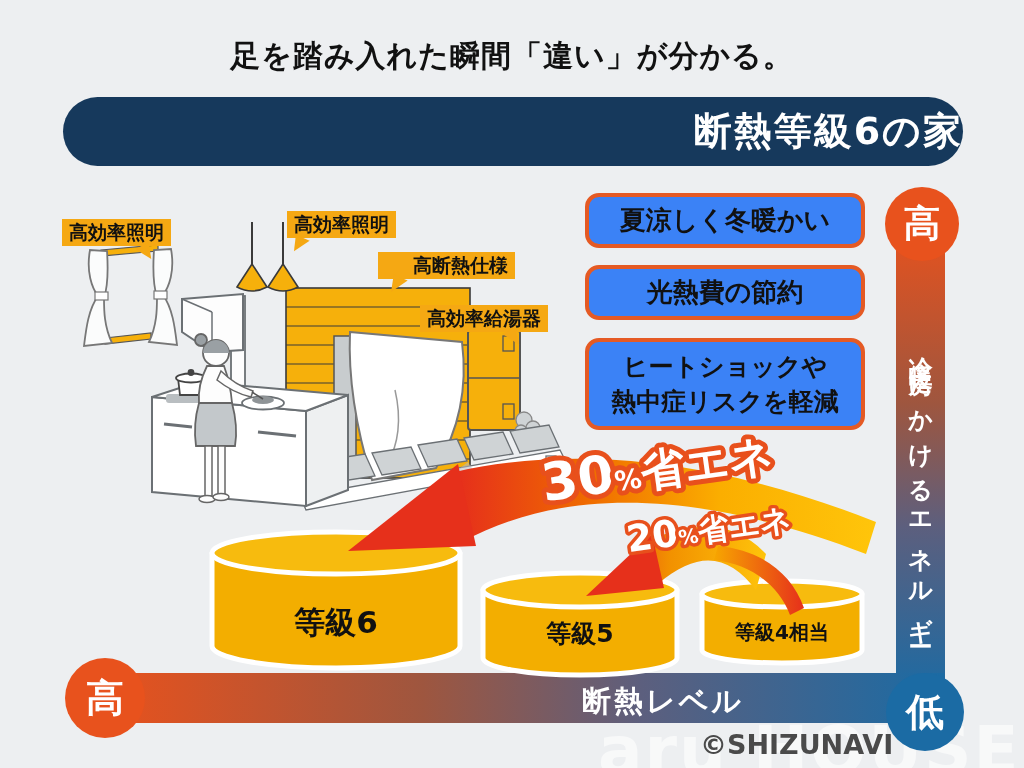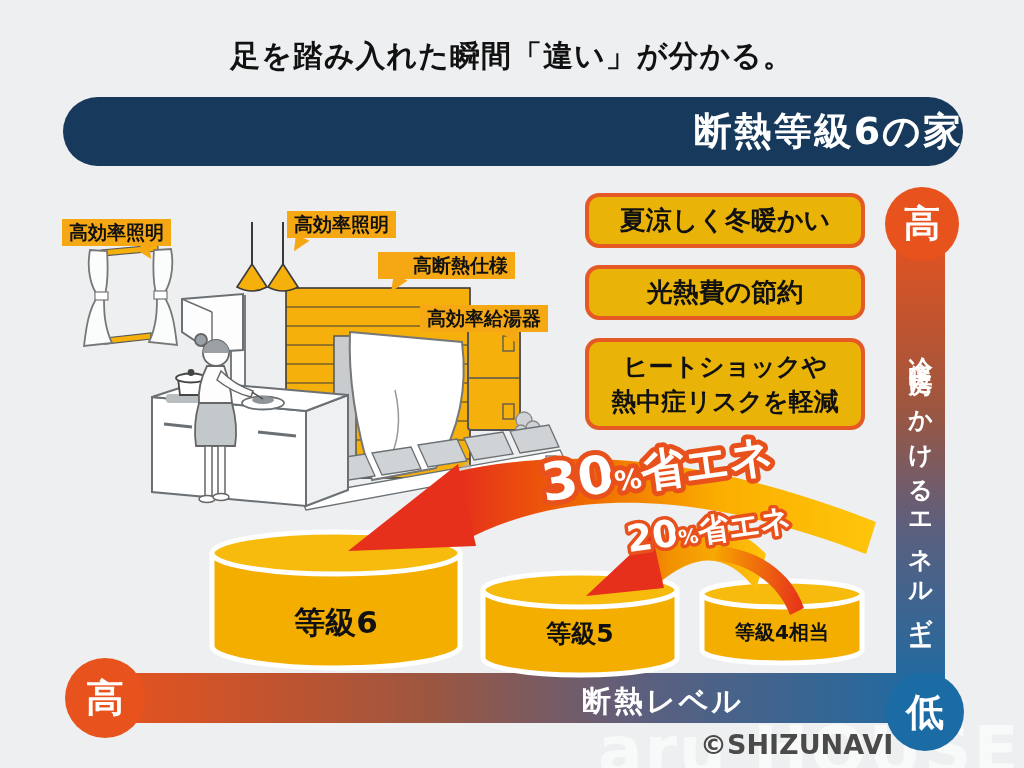--- a/index.html
+++ b/index.html
@@ -8,21 +8,21 @@
   .abs{position:absolute;}
 
   .tagline{left:0;top:36px;width:1024px;text-align:center;font-size:30px;font-weight:bold;color:#111;letter-spacing:1px;}
   .banner{left:63px;top:97px;width:900px;height:69px;border-radius:35px;background:#16395C;}
   .banner-text{left:63px;top:97px;width:900px;height:69px;line-height:69px;text-align:right;
                font-size:38px;font-weight:bold;color:#fff;letter-spacing:2px;}
 
   .watermark{left:598px;top:712px;font-size:66px;font-weight:bold;color:rgba(255,255,255,0.6);letter-spacing:2px;white-space:nowrap;}
 
   
-  .benefit{left:585px;width:280px;background:#eab308;border:4px solid #E55A24;border-radius:14px;
+  .benefit{left:585px;width:280px;background:#3b82f6;border:4px solid #E55A24;border-radius:14px;
            display:flex;align-items:center;justify-content:center;flex-direction:column;
            font-size:26px;font-weight:bold;color:#111;box-sizing:border-box;}
   .benefit.b1{top:193px;height:55px;}
   .benefit.b2{top:265px;height:55px;}
   .benefit.b3{top:338px;height:92px;font-size:25px;line-height:35px;}
 
   
   .tag{position:absolute;background:#F5A813;color:#111;font-weight:bold;font-size:19px;
        line-height:27px;padding:0 7px;white-space:nowrap;z-index:6;}
   .tag::after{content:"";position:absolute;width:0;height:0;border-style:solid;}

